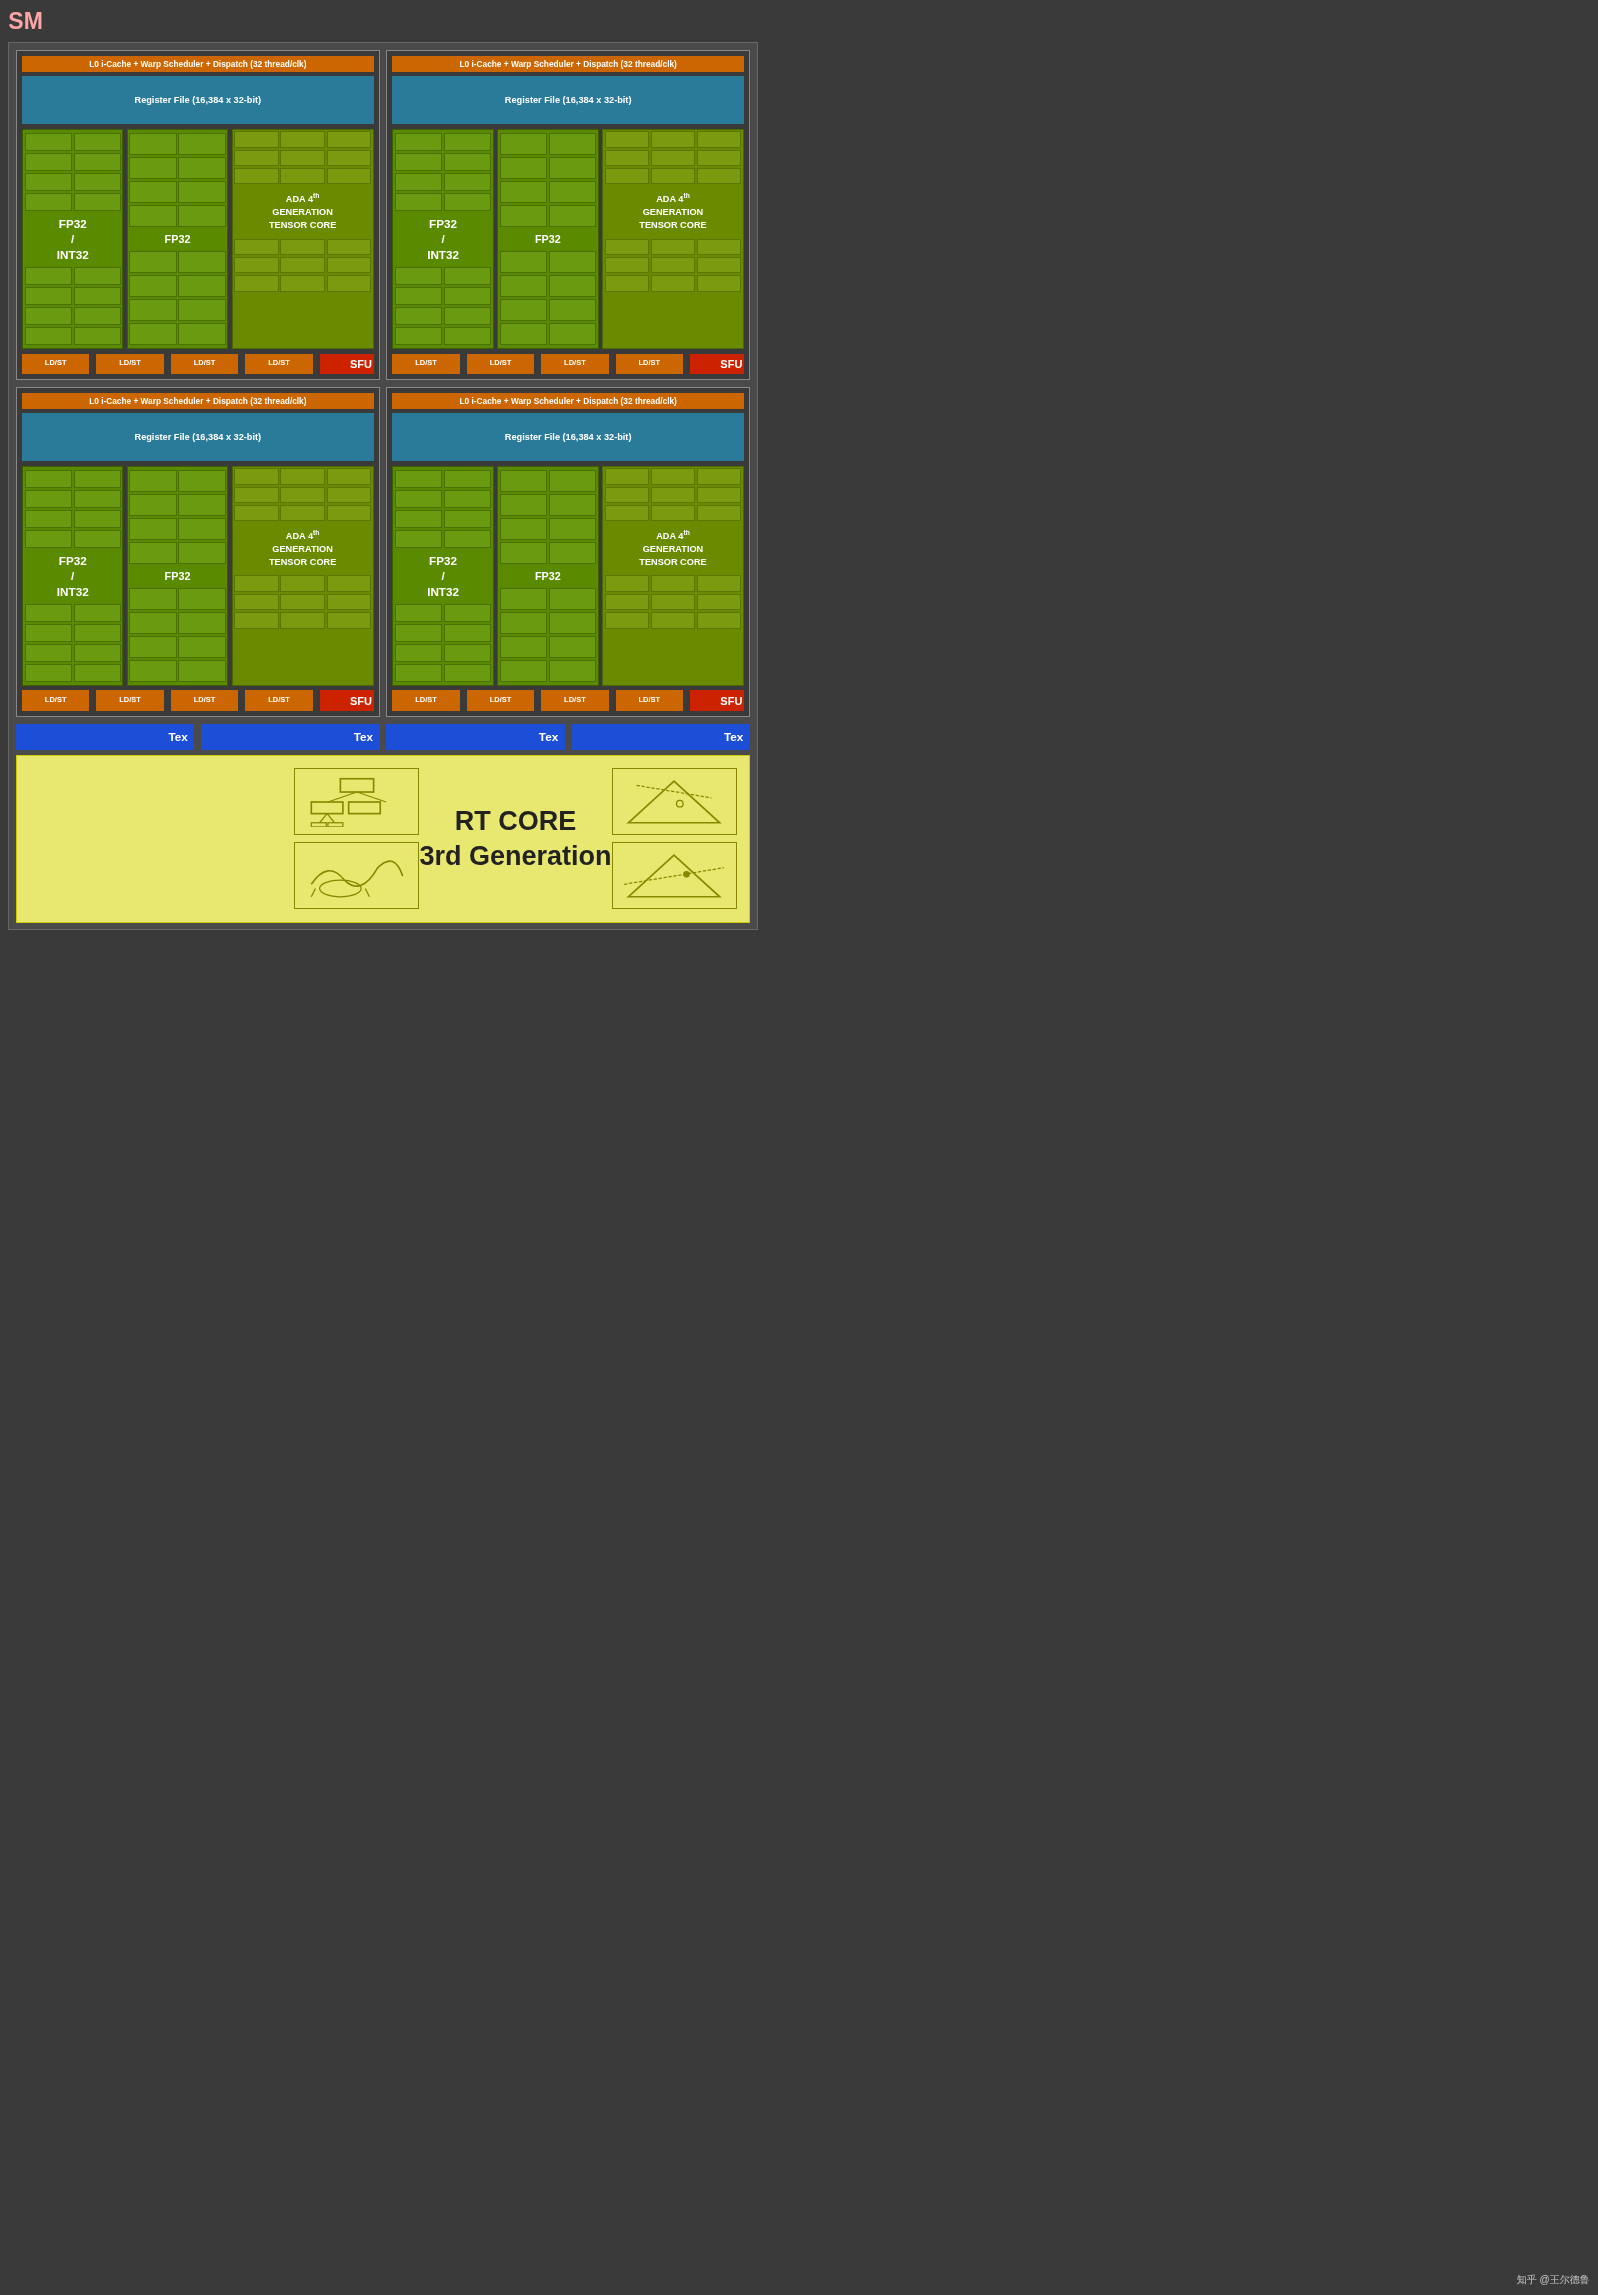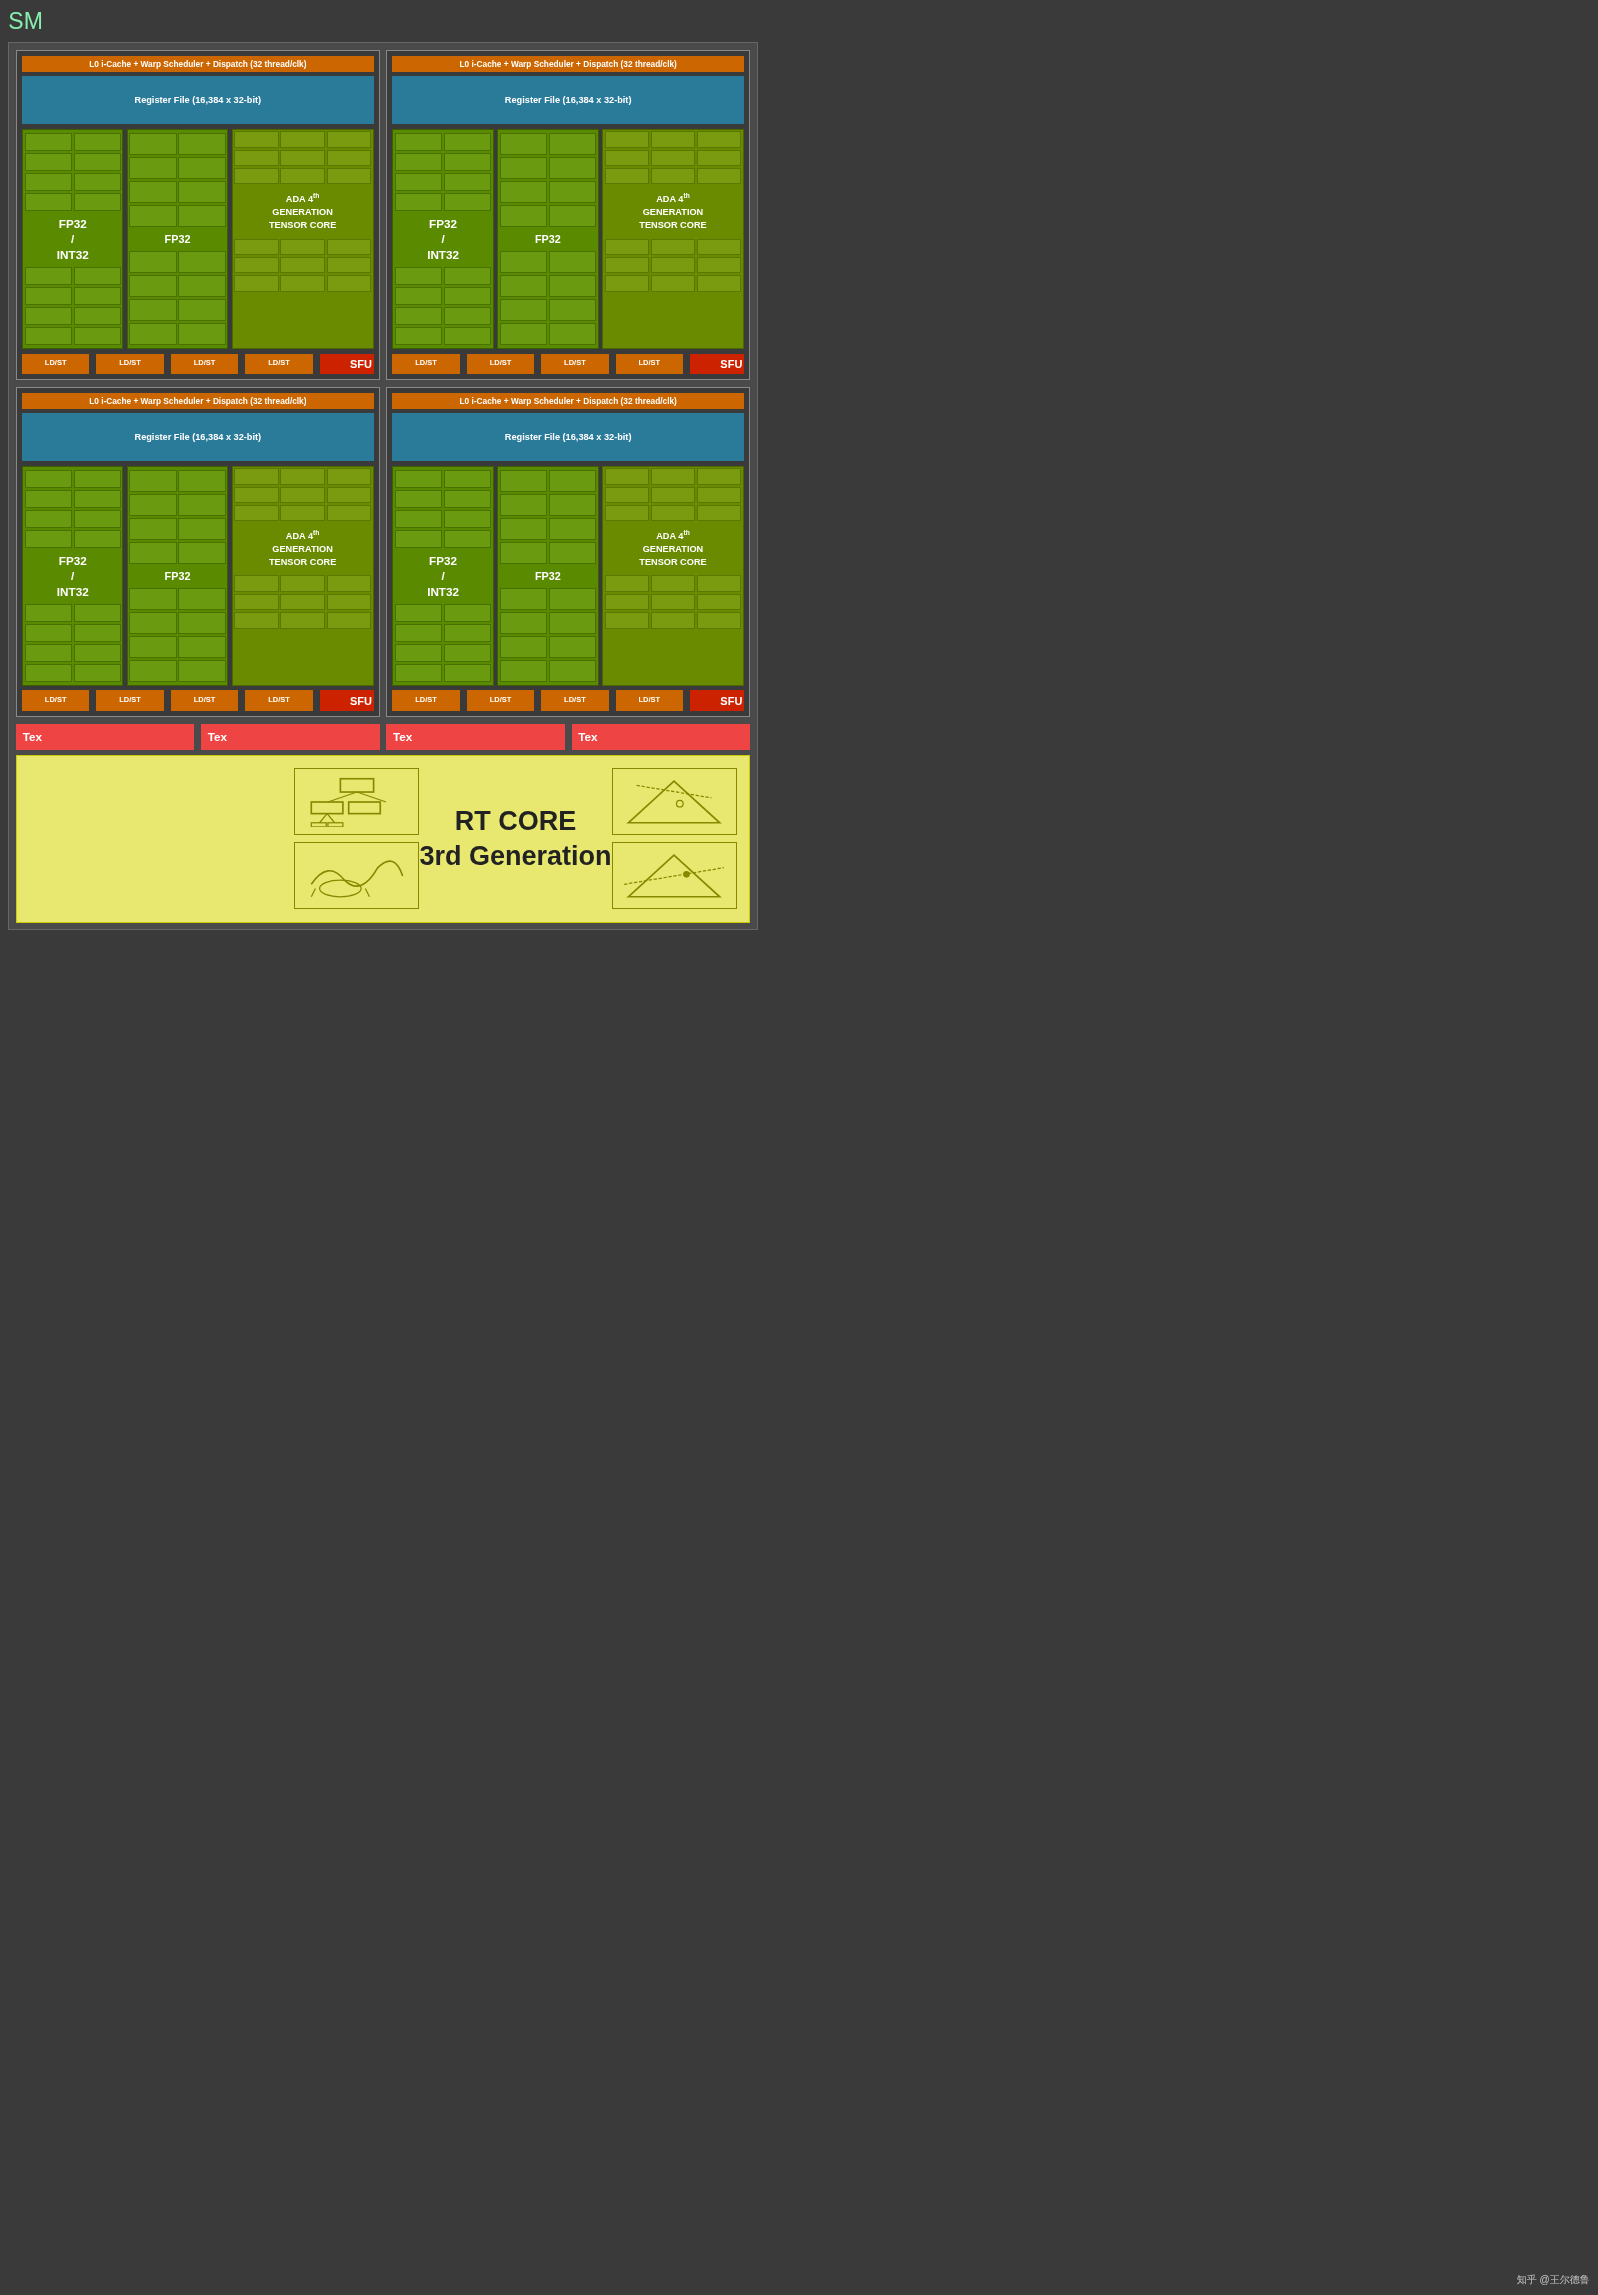--- a/index.html
+++ b/index.html
@@ -4,23 +4,23 @@
   <style>
     * { box-sizing: border-box; margin: 0; padding: 0; }
     body {
       background: #3a3a3a;
       font-family: Arial, sans-serif;
       width: 766px;
       min-height: 916px;
       padding: 8.3px;
     }
     .sm-title {
-      color: #86efac;
+      color: #fca5a5;
       font-size: 23px;
-      font-weight: normal;
+      font-weight: bold;
       margin-bottom: 6.7px;
     }
     .sm-container {
       background: #4a4a4a;
       border: 1.7px solid #666;
       padding: 6.7px;
     }
     .quadrant-grid {
       display: grid;
       grid-template-columns: 1fr 1fr;
@@ -143,25 +143,25 @@
       margin-bottom: 5px;
       font-weight: bold;
     }
     .tex-row {
       display: grid;
       grid-template-columns: 1fr 1fr 1fr 1fr;
       gap: 6.7px;
       margin-bottom: 5px;
     }
     .tex-box {
-      background: #ef4444;
+      background: #1d4ed8;
       color: white;
       font-size: 11.7px;
       font-weight: bold;
-      text-align: left;
+      text-align: right;
       padding: 6.7px;
     }
     .rt-core {
       background: #e8e870;
       border: 1.7px solid #cccc00;
       padding: 12.5px;
       display: flex;
       align-items: center;
       justify-content: flex-end;
       min-height: 166px;

